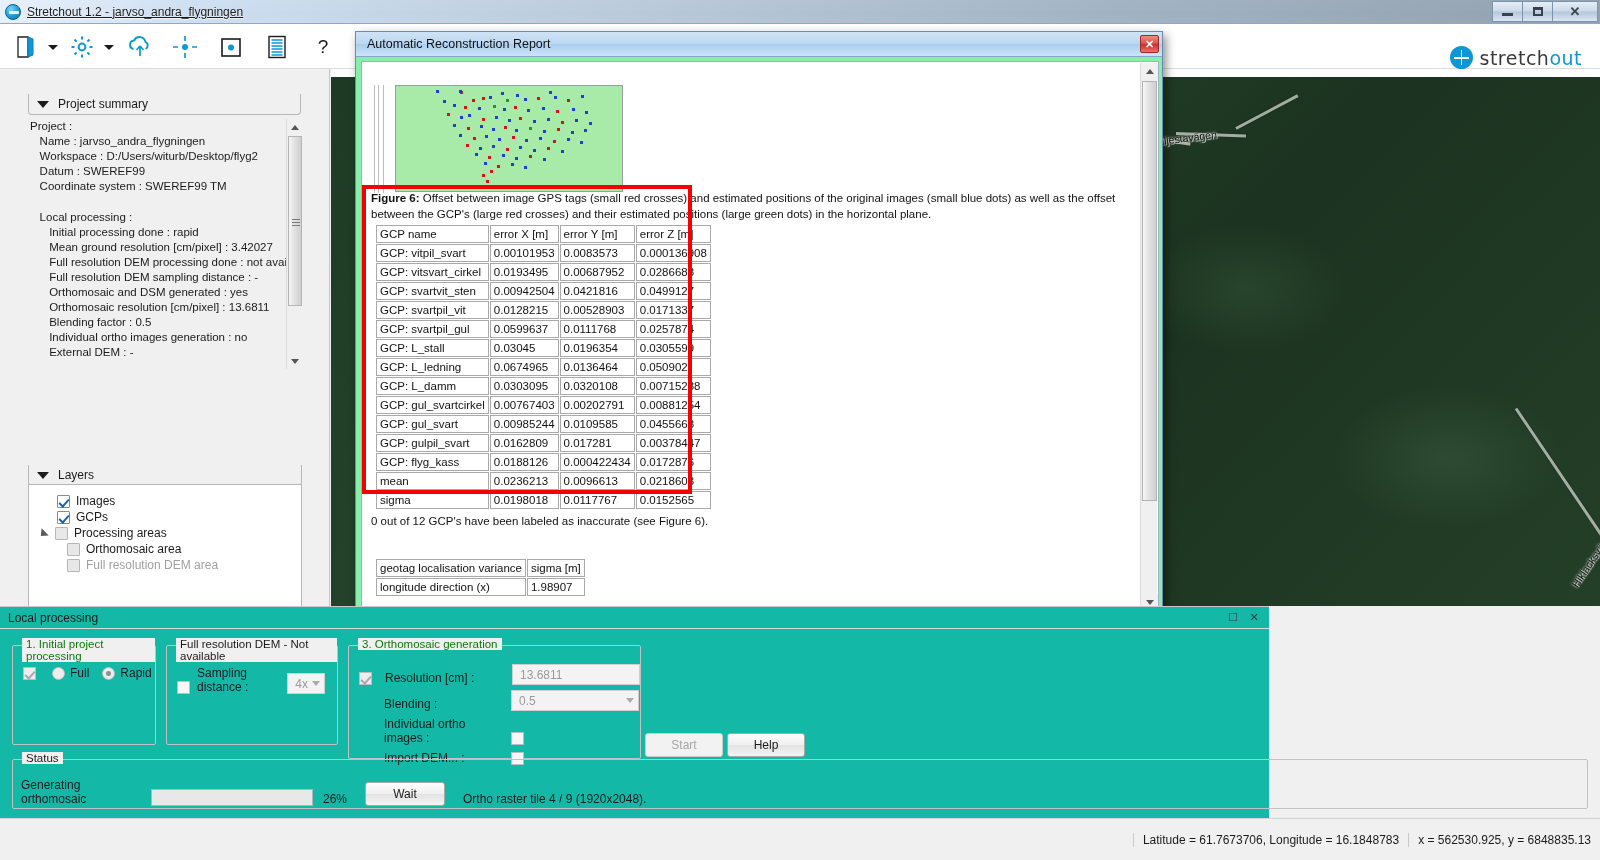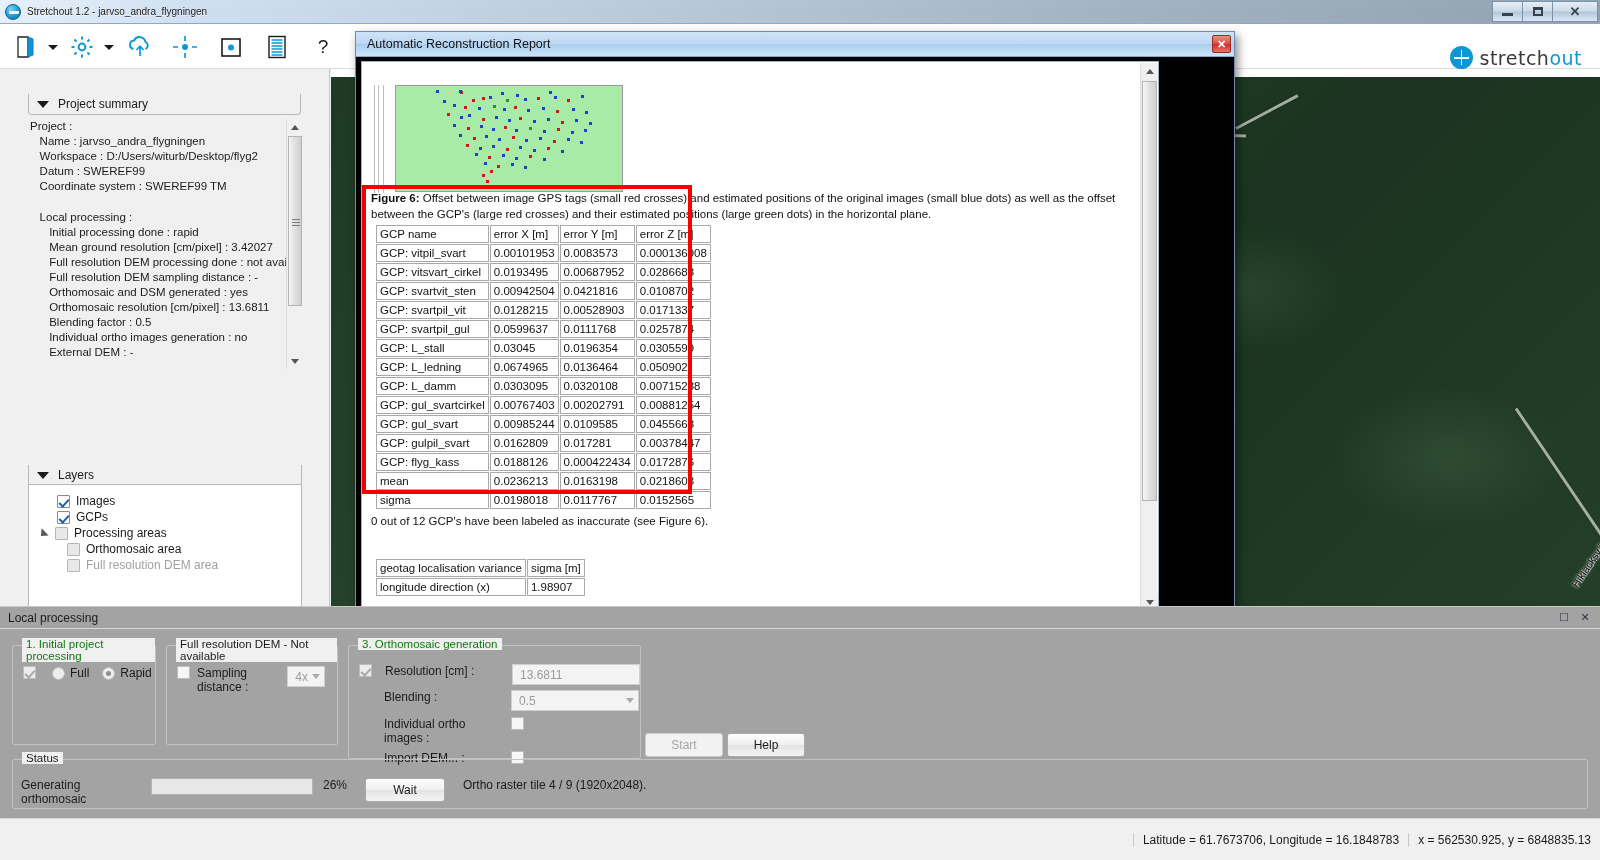--- a/index.html
+++ b/index.html
@@ -34,22 +34,23 @@
     border-radius: 50%;
     background: radial-gradient(circle at 35% 30%, #7fd0f5 0%, #1d9ad6 55%, #0c6fa8 100%);
     border: 1px solid #0a5f90;
     position: relative;
   }
   #win-icon::after {
     content: ""; position: absolute; left: 3px; top: 6px; width: 10px; height: 3px;
     background: #eaf7ff; border-radius: 1px;
   }
   #win-title {
-    font-size: 10px; color: #1b1b1b; text-shadow: 0 1px 0 rgba(255,255,255,.7);
+    font-size: 12px; color: #1b1b1b; text-shadow: 0 1px 0 rgba(255,255,255,.7);
     white-space: nowrap;
+    text-decoration: underline;
   }
   #win-buttons { margin-left: auto; display: flex; height: 22px; margin-right: 2px; }
   .win-btn {
     width: 31px; height: 21px; margin-left: -1px;
     border: 1px solid #7d92ab;
     background: linear-gradient(to bottom, #e6eef7 0%, #cbd9e8 48%, #b3c5da 52%, #dbe6f3 100%);
     display: flex; align-items: center; justify-content: center;
     color: #33404d; font-size: 11px;
   }
   .win-btn.close { width: 46px; }
@@ -176,22 +177,22 @@
     box-shadow: 0 0 2px rgba(0,0,0,.45);
   }
   .road-label {
     position: absolute; color: #0f0f0f; font-size: 10.5px;
     text-shadow: 0 0 2px #cfd6cc, 0 0 3px #cfd6cc, 1px 1px 0 #b7beb4;
     white-space: nowrap; font-family: "Liberation Sans", sans-serif;
   }
 
   
   #report-dialog {
-    position: absolute; left: 355px; top: 31px; width: 880px; height: 586px;
-    background: #000000;
+    position: absolute; left: 355px; top: 31px; width: 808px; height: 586px;
+    background: #86efac;
     border: 1px solid #6f8bab;
     box-shadow: 3px 4px 9px rgba(0,0,0,.45);
   }
   #dlg-titlebar {
     height: 25px; width: 100%;
     background: linear-gradient(to bottom, #cfe3f6 0%, #bcd8f2 48%, #aaceef 52%, #cde4f8 100%);
     border-bottom: 1px solid #86a7c7;
     display: flex; align-items: center; padding: 0 3px 0 11px;
   }
   #dlg-title { font-size: 12.5px; color: #121212; }
@@ -245,39 +246,39 @@
     position: absolute; right: 1px; top: 1px; width: 17px; height: 548px;
     background: #f0f0f0; border-left: 1px solid #dcdcdc;
   }
   .dsb-arrow { position: absolute; left: 0; width: 17px; height: 17px; display: flex; align-items: center; justify-content: center; background: #f0f0f0; }
   .dsb-arrow.up { top: 0; } .dsb-arrow.down { bottom: 0; }
   #dsb-thumb { position: absolute; left: 1px; top: 18px; width: 15px; height: 420px;
     background: linear-gradient(to right,#f7f7f7,#e2e2e2 45%,#cecece); border: 1px solid #b2b2b2; }
 
   
   #bottom-panel {
-    position: absolute; left: 0; top: 606px; width: 1600px; height: 212px;
-    background: #a3a3a3; border-top: 1px solid #c8c8c8;
+    position: absolute; left: 0; top: 606px; width: 1269px; height: 212px;
+    background: #14b8a6; border-top: 1px solid #c8c8c8;
   }
   #bp-header {
     height: 22px; display: flex; align-items: center; padding-left: 8px;
     border-bottom: 1px solid #d8d8d8;
     font-size: 12px; color: #1b1b1b;
   }
   #bp-header-icons { margin-left: auto; display: flex; gap: 9px; padding-right: 9px; align-items: center; }
   .hdr-icon { width: 12px; height: 12px; display: flex; align-items: center; justify-content: center; font-size: 11px; color: #2a3a4a; }
 
   .groupbox { position: absolute; border: 1px solid #c2c2c2; border-radius: 2px; }
   .groupbox > .gb-legend {
     position: absolute; top: -8px; left: 9px; background: #f0f0f0; padding: 0 4px;
     font-size: 11.5px; color: #0b7a0b;
   }
   .groupbox > .gb-legend.black { color: #1b1b1b; }
 
-  .fld-row { display: flex; align-items: flex-start; gap: 7px; font-size: 12px; color: #1b1b1b; }
+  .fld-row { display: flex; align-items: flex-end; gap: 7px; font-size: 12px; color: #1b1b1b; }
   .cbx-dis { width: 13px; height: 13px; border: 1px solid #bdbdbd; background: #ededed; position: relative; flex: none; }
   .cbx-dis::after { content:""; position:absolute; left:3px; top:1px; width:4px; height:8px; border:solid #a8a8a8; border-width:0 2px 2px 0; transform:rotate(42deg); }
   .cbx-empty { width: 13px; height: 13px; border: 1px solid #bdbdbd; background: #f7f7f7; flex: none; }
   .radio { width: 13px; height: 13px; border-radius: 50%; border: 1px solid #bdbdbd; background: #ededed; position: relative; flex: none; }
   .radio.sel::after { content:""; position:absolute; left:3px; top:3px; width:5px; height:5px; border-radius:50%; background:#8f8f8f; }
   .combo-dis {
     height: 21px; border: 1px solid #cfcfcf; background: #f3f3f3; color: #9b9b9b;
     display: flex; align-items: center; padding: 0 4px 0 7px; font-size: 12px;
   }
   .combo-dis .cb-caret { margin-left: auto; width:0;height:0;border-left:4px solid transparent;border-right:4px solid transparent;border-top:5px solid #aaa; }
@@ -594,21 +595,21 @@
                 <tr>
                   <td class="c1">GCP: vitsvart_cirkel</td>
                   <td class="c2">0.0193495</td>
                   <td class="c3">0.00687952</td>
                   <td class="c4">0.0286688</td>
                 </tr>
                 <tr>
                   <td class="c1">GCP: svartvit_sten</td>
                   <td class="c2">0.00942504</td>
                   <td class="c3">0.0421816</td>
-                  <td class="c4">0.0108702</td>
+                  <td class="c4">0.0499127</td>
                 </tr>
                 <tr>
                   <td class="c1">GCP: svartpil_vit</td>
                   <td class="c2">0.0128215</td>
                   <td class="c3">0.00528903</td>
                   <td class="c4">0.0171337</td>
                 </tr>
                 <tr>
                   <td class="c1">GCP: svartpil_gul</td>
                   <td class="c2">0.0599637</td>
@@ -653,21 +654,21 @@
                 </tr>
                 <tr>
                   <td class="c1">GCP: flyg_kass</td>
                   <td class="c2">0.0188126</td>
                   <td class="c3">0.000422434</td>
                   <td class="c4">0.0172876</td>
                 </tr>
                 <tr>
                   <td class="c1">mean</td>
                   <td class="c2">0.0236213</td>
-                  <td class="c3">0.0163198</td>
+                  <td class="c3">0.0096613</td>
                   <td class="c4">0.0218603</td>
                 </tr>
                 <tr>
                   <td class="c1">sigma</td>
                   <td class="c2">0.0198018</td>
                   <td class="c3">0.0117767</td>
                   <td class="c4">0.0152565</td>
                 </tr>
               </tbody>
           </table>

